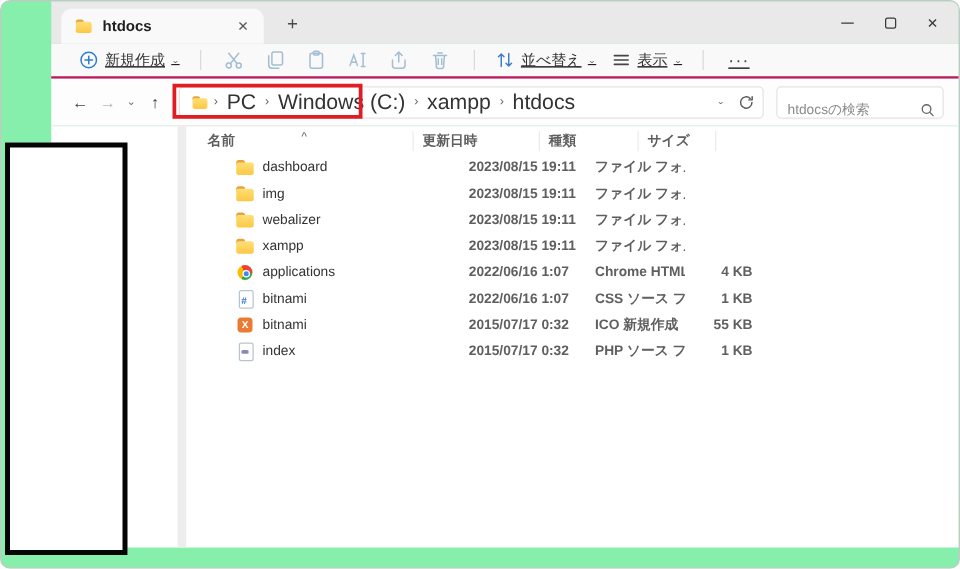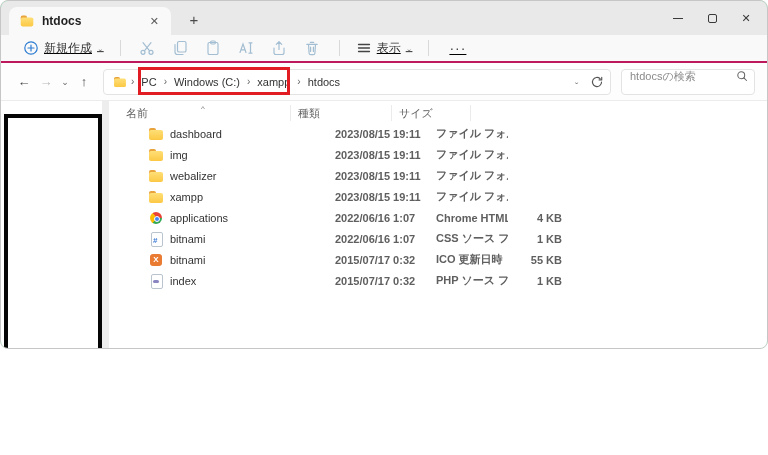--- a/index.html
+++ b/index.html
@@ -1,17 +1,17 @@
 <!DOCTYPE html>
 <html><head>
 <meta charset="utf-8">
 <style>
   * { margin:0; padding:0; box-sizing:border-box; }
   html,body { width:768px; height:455px; background:#fff; font-family:"Liberation Sans","DejaVu Sans",sans-serif; }
-  .window { position:relative; width:768px; height:349px; background:#86efac; border:1px solid #c6c6c6; border-radius:8px; overflow:hidden; }
+  .window { position:relative; width:768px; height:455px; background:#86efac; border:1px solid #c6c6c6; border-radius:8px; overflow:hidden;padding-left:40px; }
 
   
   .titlebar { position:relative; height:34px; background:#e9e9e9; }
   .tab { position:absolute; left:8px; top:6px; width:162px; height:28px; background:#f9f9f9; border-radius:8px 8px 0 0; display:flex; align-items:center; padding:0 8px 0 10px; }
   .tab-title { font-size:12px; font-weight:700; color:#1f1f1f; margin-left:7px; flex:1; }
   .tab-close { font-size:11px; color:#5a5a5a; cursor:default; padding:1px 4px; border-radius:3px; }
   .newtab { position:absolute; left:182px; top:10px; font-size:15px; color:#4a4a4a; width:22px; text-align:center; }
   .wincontrols { position:absolute; right:4px; top:0; height:34px; display:flex; }
   .wc { width:34px; height:34px; display:flex; align-items:center; justify-content:center; color:#3a3a3a; font-size:11px; }
   .wc-max span { display:block; width:9px; height:9px; border:1px solid #3a3a3a; border-radius:2px; }
@@ -23,33 +23,33 @@
   .tsep { width:1px; height:16px; background:#d9d9d9; margin:0 10px; }
   .ticon { width:16px; height:16px; display:flex; align-items:center; justify-content:center; margin:0 8.5px; }
   .chev { font-size:8px; color:#666; transform:scaleY(.8); }
   .more-dots { font-size:14px; color:#444; letter-spacing:1px; margin-left:10px; }
 
   
   .addr-row { height:38px; background:#fdfdfd; display:flex; align-items:center; padding:0 12px; border-bottom:1px solid #ececec; }
   .navbtn { width:22px; text-align:center; font-size:13px; }
   .nav-back { color:#444; } .nav-fwd { color:#b9b9b9; } .nav-drop { color:#666; font-size:9px; width:16px; } .nav-up { color:#444; }
   .addr-box { flex:1; height:26px; margin-left:8px; background:#fff; border:1px solid #e3e3e3; border-radius:4px; display:flex; align-items:center; padding:0 6px 0 8px; }
-  .crumb { font-size:11px; color:#333; padding:2px 4px; border-radius:3px;text-align:right; }
+  .crumb { font-size:17px; color:#333; padding:2px 4px; border-radius:3px;text-align:right; }
   .crumb-sep { font-size:10px; color:#666; padding:0 3px; }
   .addr-right { margin-left:auto; display:flex; align-items:center; gap:10px; }
-  .search-box { width:134px; height:26px; margin-left:10px; border:1px solid #e3e3e3; border-radius:4px; background:#fff; display:flex; align-items:flex-start; padding:0 6px 0 8px; }
+  .search-box { width:134px; height:26px; margin-left:10px; border:1px solid #e3e3e3; border-radius:4px; background:#fff; display:flex; align-items:flex-end; padding:0 6px 0 8px; }
   .search-box input { border:none; outline:none; flex:1; min-width:0; font-size:11px; color:#333; font-family:inherit; background:transparent; }
   .search-box input::placeholder { color:#8a8a8a; }
 
   
   .main { position:relative; height:337px; background:#fff; }
   .navpane-strip { position:absolute; left:101px; top:0; bottom:0; width:7px; background:#ededed; }
   .file-list { position:absolute; left:108px; top:2px; right:0; bottom:0; }
   .lh-grid { display:grid; grid-template-columns:182px 101px 79px 62px 1fr; }
-  .list-header { height:20px; align-items:center; }
+  .list-header { height:20px; align-items:center;font-weight:bold; }
   .hcell { font-size:11px; color:#5f5f5f; padding-left:7px; border-right:1px solid #ebebeb; height:16px; line-height:16px; position:relative; }
   .hcell-name { padding-left:17px; }
   .sort-caret { position:absolute; left:92px; top:-4px; font-size:8px; color:#777; }
   .row { height:21px; align-items:center;margin-left:37px; }
   .cell-name { display:flex; align-items:center; gap:6px; padding-left:2px; font-size:11px; color:#333; }
   .cell { font-size:11px; color:#5f5f5f; padding-left:7px; white-space:nowrap; overflow:hidden;font-weight:bold; }
   .cell-size { text-align:right; padding-right:8px; }
 
   
   .fi { width:16px; height:16px; position:relative; flex:0 0 16px; }
@@ -159,20 +159,30 @@
       </div>
     <div class="ticon">
         <span>
       <svg width="16" height="16" viewBox="0 0 16 16" fill="none" stroke="#a3bed2" stroke-width="1.2" stroke-linecap="round">
         <path d="M2.8 4.3h10.4M6.3 2.3h3.4M4.5 4.3l.6 8.9a1.6 1.6 0 0 0 1.6 1.5h2.6a1.6 1.6 0 0 0 1.6-1.5l.6-8.9M6.6 7v4.5M9.4 7v4.5"></path>
       </svg>
         </span>
       </div>
 
     <div class="tsep"></div>
+    <div class="tbtn">
+      <span>
+        <svg width="16" height="16" viewBox="0 0 16 16" fill="none" stroke="#3e7fc9" stroke-width="1.2" stroke-linecap="round" stroke-linejoin="round">
+          <path d="M5 13.2V3.2M5 3.2L2.8 5.4M5 3.2l2.2 2.2"></path>
+            <path d="M11 2.8v10M11 12.8l-2.2-2.2M11 12.8l2.2-2.2"></path>
+        </svg>
+      </span>
+      <span>並べ替え</span>
+      <span class="chev">⌄</span>
+    </div>
     <div class="tbtn">
       <span>
         <svg width="16" height="16" viewBox="0 0 16 16" fill="none" stroke="#444" stroke-width="1.3" stroke-linecap="round">
           <path d="M2.5 4.5h11M2.5 8h11M2.5 11.5h11"></path>
         </svg>
       </span>
       <span>表示</span>
       <span class="chev">⌄</span>
     </div>
     <div class="tsep"></div>
@@ -219,20 +229,21 @@
 
   <div class="main">
     <div class="navpane-strip"></div>
 
     <div class="file-list">
       <div class="lh-grid list-header">
         <div class="hcell hcell-name">
           <span>名前</span>
           <span class="sort-caret">^</span>
         </div>
+        <div class="hcell">更新日時</div>
         <div class="hcell">種類</div>
         <div class="hcell">サイズ</div>
         <div></div>
       </div>
 
       <div class="lh-grid row">
         <div class="cell-name">
             <span class="fi icon-folder"></span>
             <span>dashboard</span>
           </div>
@@ -290,21 +301,21 @@
         <div class="cell">CSS ソース ファイル</div>
         <div class="cell cell-size">1 KB</div>
           <div></div>
       </div>
       <div class="lh-grid row">
         <div class="cell-name">
             <span class="fi icon-xampp"></span>
             <span>bitnami</span>
           </div>
         <div class="cell">2015/07/17 0:32</div>
-        <div class="cell">ICO 更新日時</div>
+        <div class="cell">ICO 新規作成</div>
         <div class="cell cell-size">55 KB</div>
           <div></div>
       </div>
       <div class="lh-grid row">
         <div class="cell-name">
             <span class="fi icon-page icon-php"></span>
             <span>index</span>
           </div>
         <div class="cell">2015/07/17 0:32</div>
         <div class="cell">PHP ソース ファイル</div>

